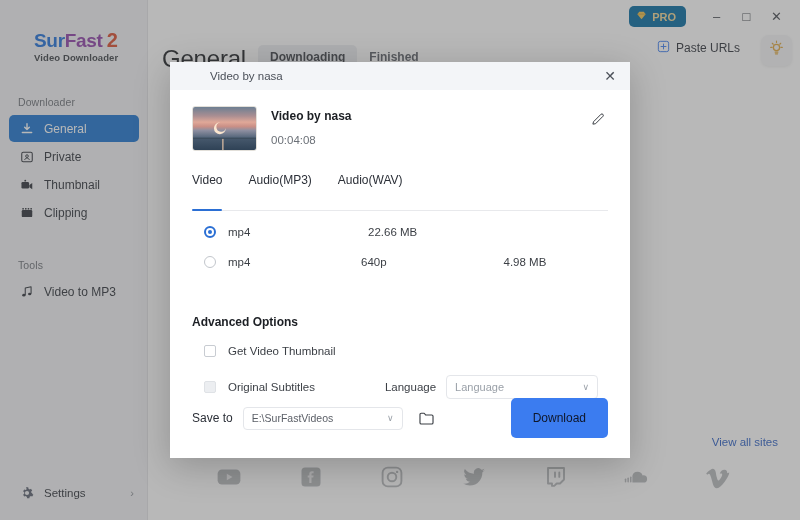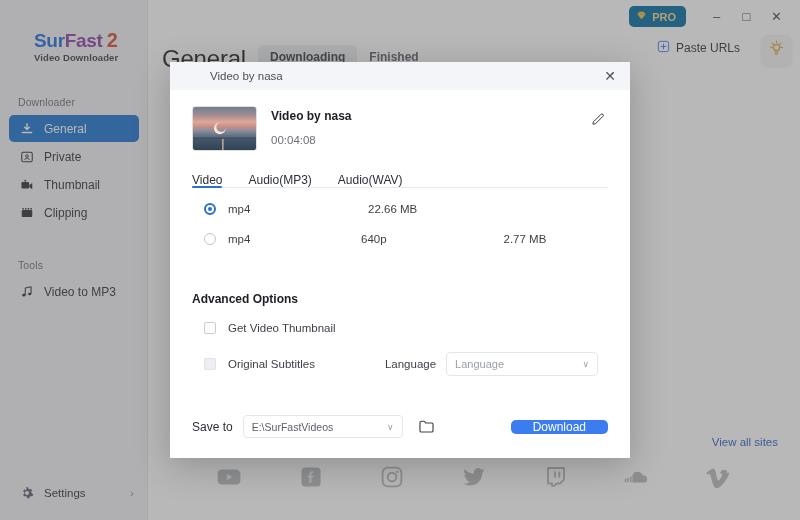--- a/index.html
+++ b/index.html
@@ -240,21 +240,21 @@
   
   .fmt-tabs {
     display: flex; align-items: flex-end;
     margin-top: 22px;
     border-bottom: 1px solid #e8e9ec;
     gap: 26px;
     padding-bottom: 0;
   }
   .fmt-tab {
     font-size: 12px; color: #2c3038;
-    padding-bottom: 0;
+    padding-bottom: 23px;
     cursor: pointer;
     position: relative;
   }
   .fmt-tab.active::after {
     content: ""; position: absolute;
     left: 0; right: 0; bottom: -1px; height: 2px;
     background: #2b6fd4;
     border-radius: 2px;
   }
 
@@ -349,24 +349,24 @@
   }
   .folder-btn {
     margin-left: 14px;
     width: 20px; height: 20px;
     display: flex; align-items: center; justify-content: center;
     cursor: pointer;
   }
   .dl-btn {
     margin-left: auto;
     background: #3b7cf0;
-    color: #ffffff;
+    color: #0f172a;
     font-size: 12px;
     border-radius: 5px;
-    height: 14px;
+    height: 40px;
     padding: 0 22px;
     display: flex; align-items: center; justify-content: center;
     cursor: pointer;
     border: none;
     font-family: inherit;
   }
 </style>
 </head>
 <body>
 
@@ -601,21 +601,21 @@
       <div class="fmt-list">
         <div class="fmt-row">
           <span class="radio checked"></span>
           <span class="col-ext">mp4</span>
           <span class="col-size">22.66 MB</span>
         </div>
         <div class="fmt-row">
           <span class="radio"></span>
           <span class="col-ext">mp4</span>
           <span class="col-res">640p</span>
-          <span class="col-size">2.77 MB</span>
+          <span class="col-size">4.98 MB</span>
         </div>
       </div>
 
       <div class="adv-title">Advanced Options</div>
 
       <div class="adv-row">
         <span class="cbox"></span>
         <span>Get Video Thumbnail</span>
       </div>
 

